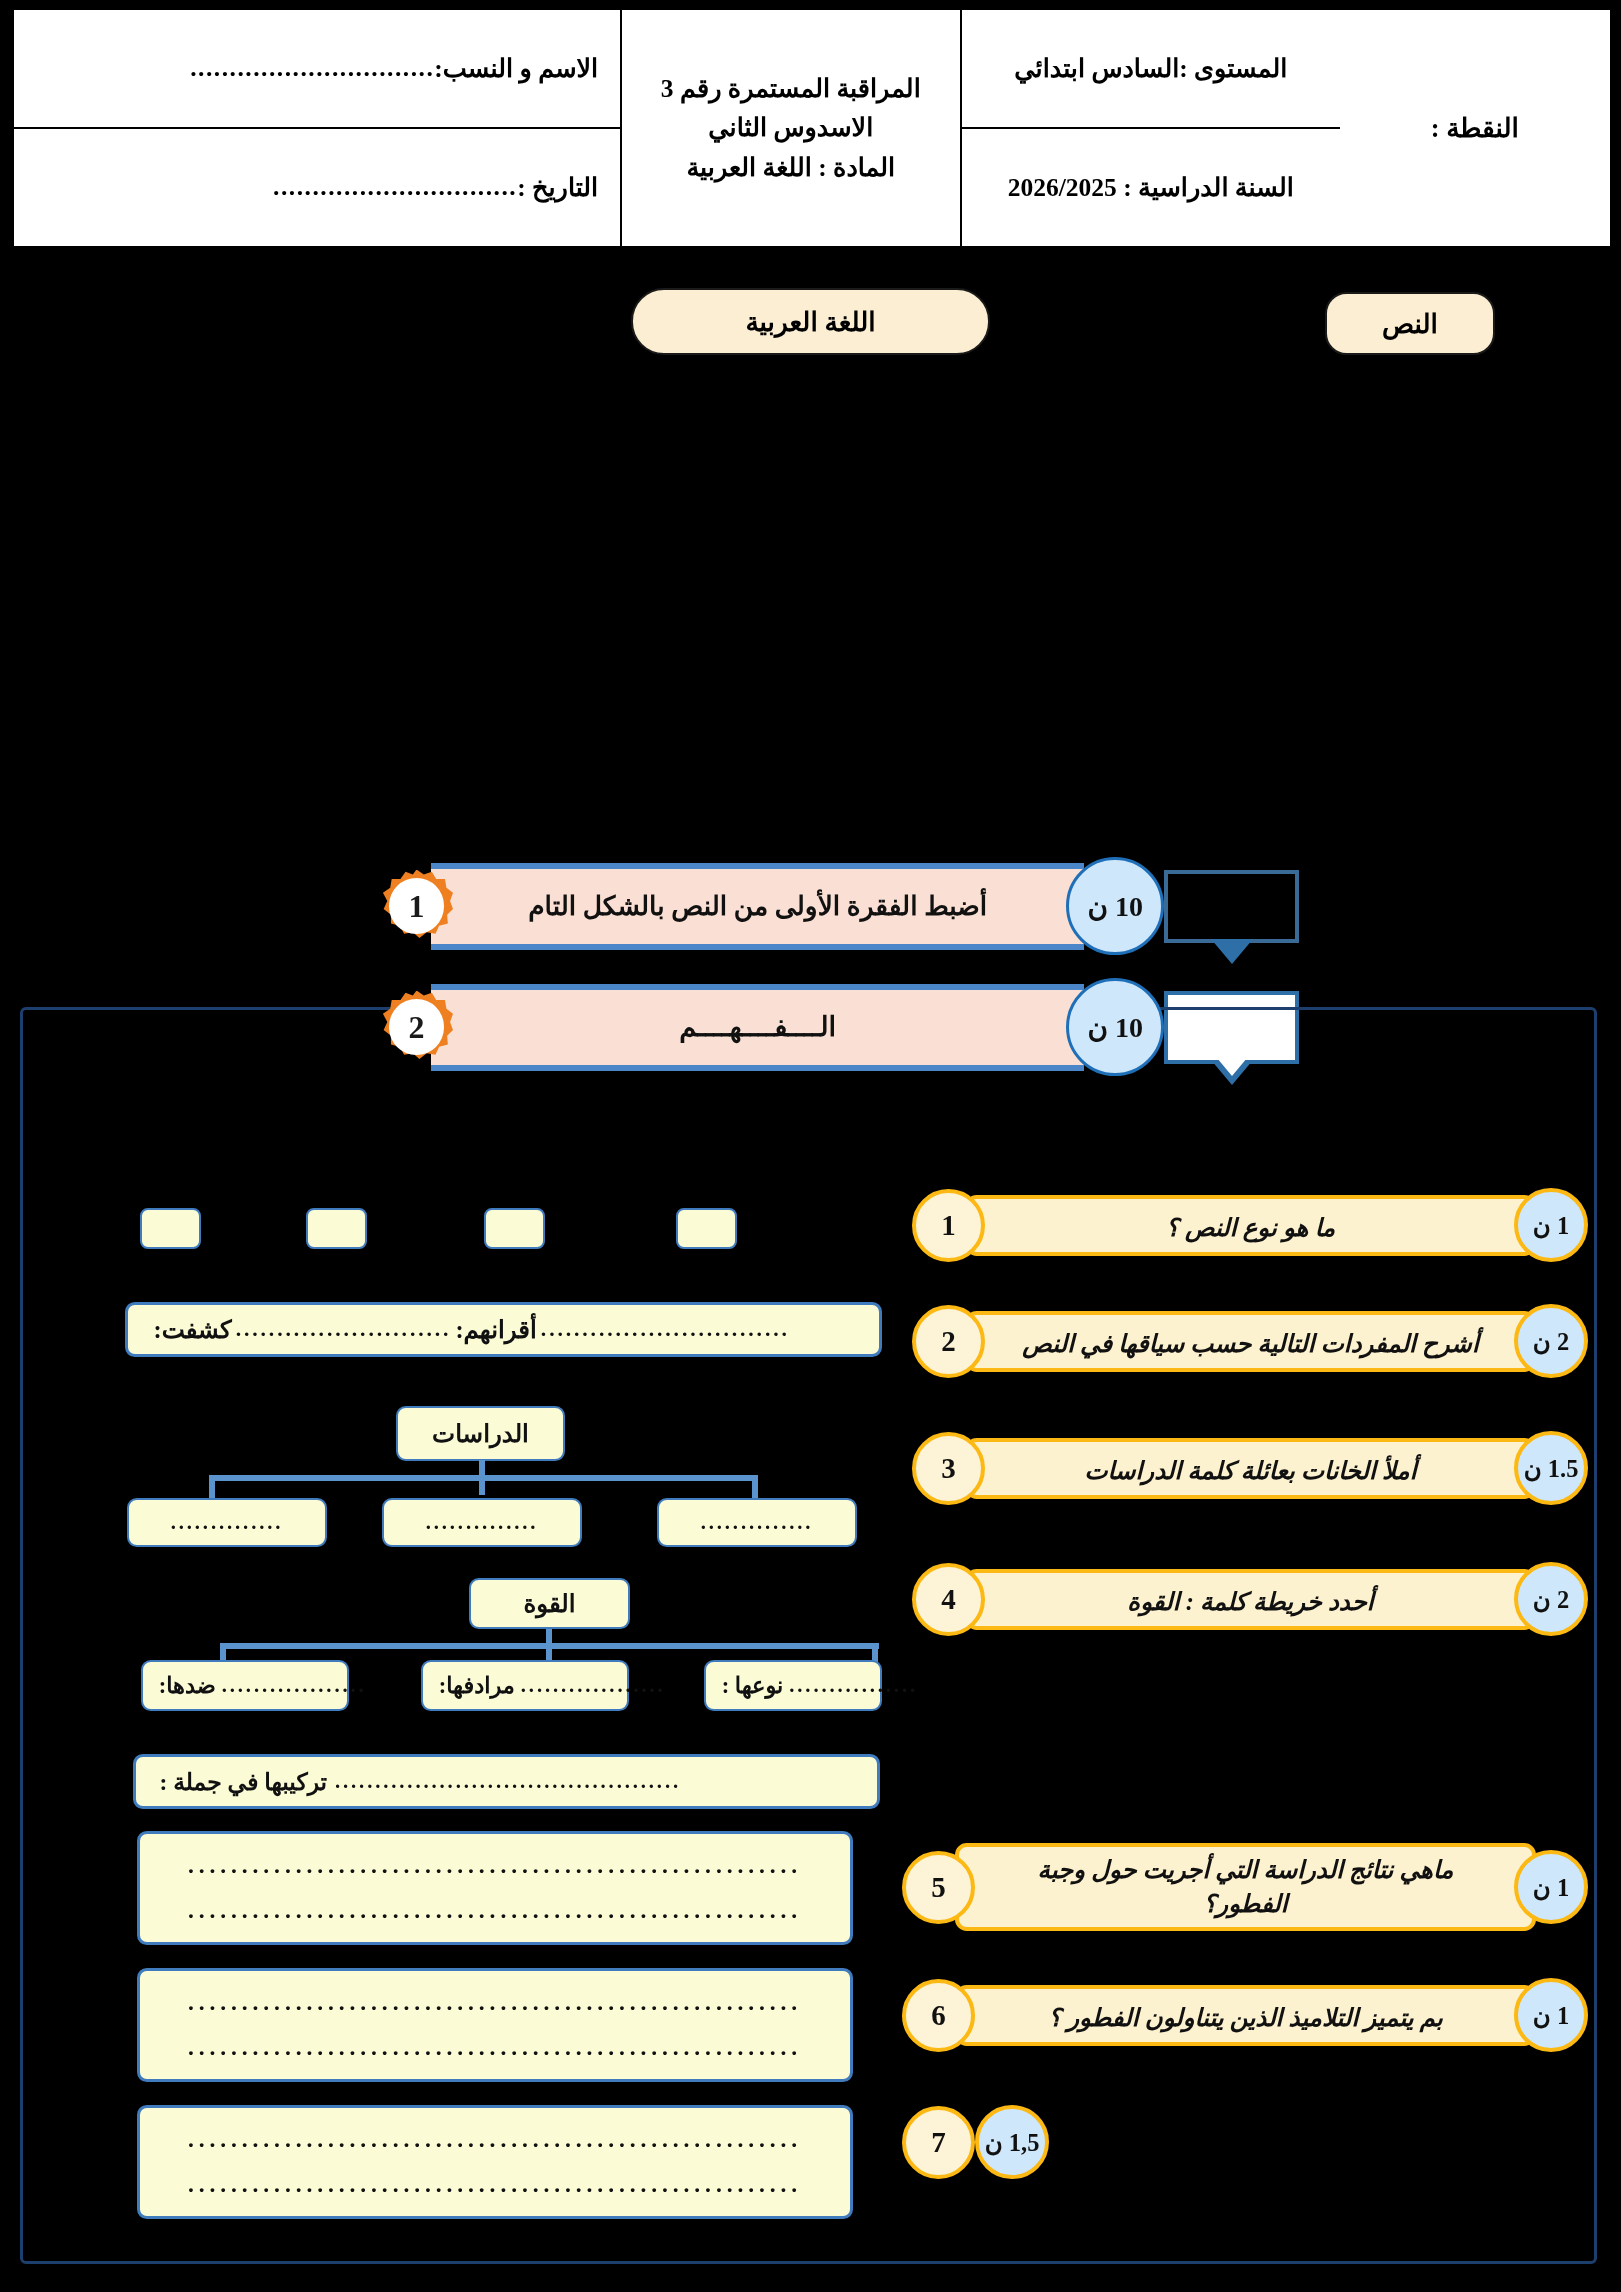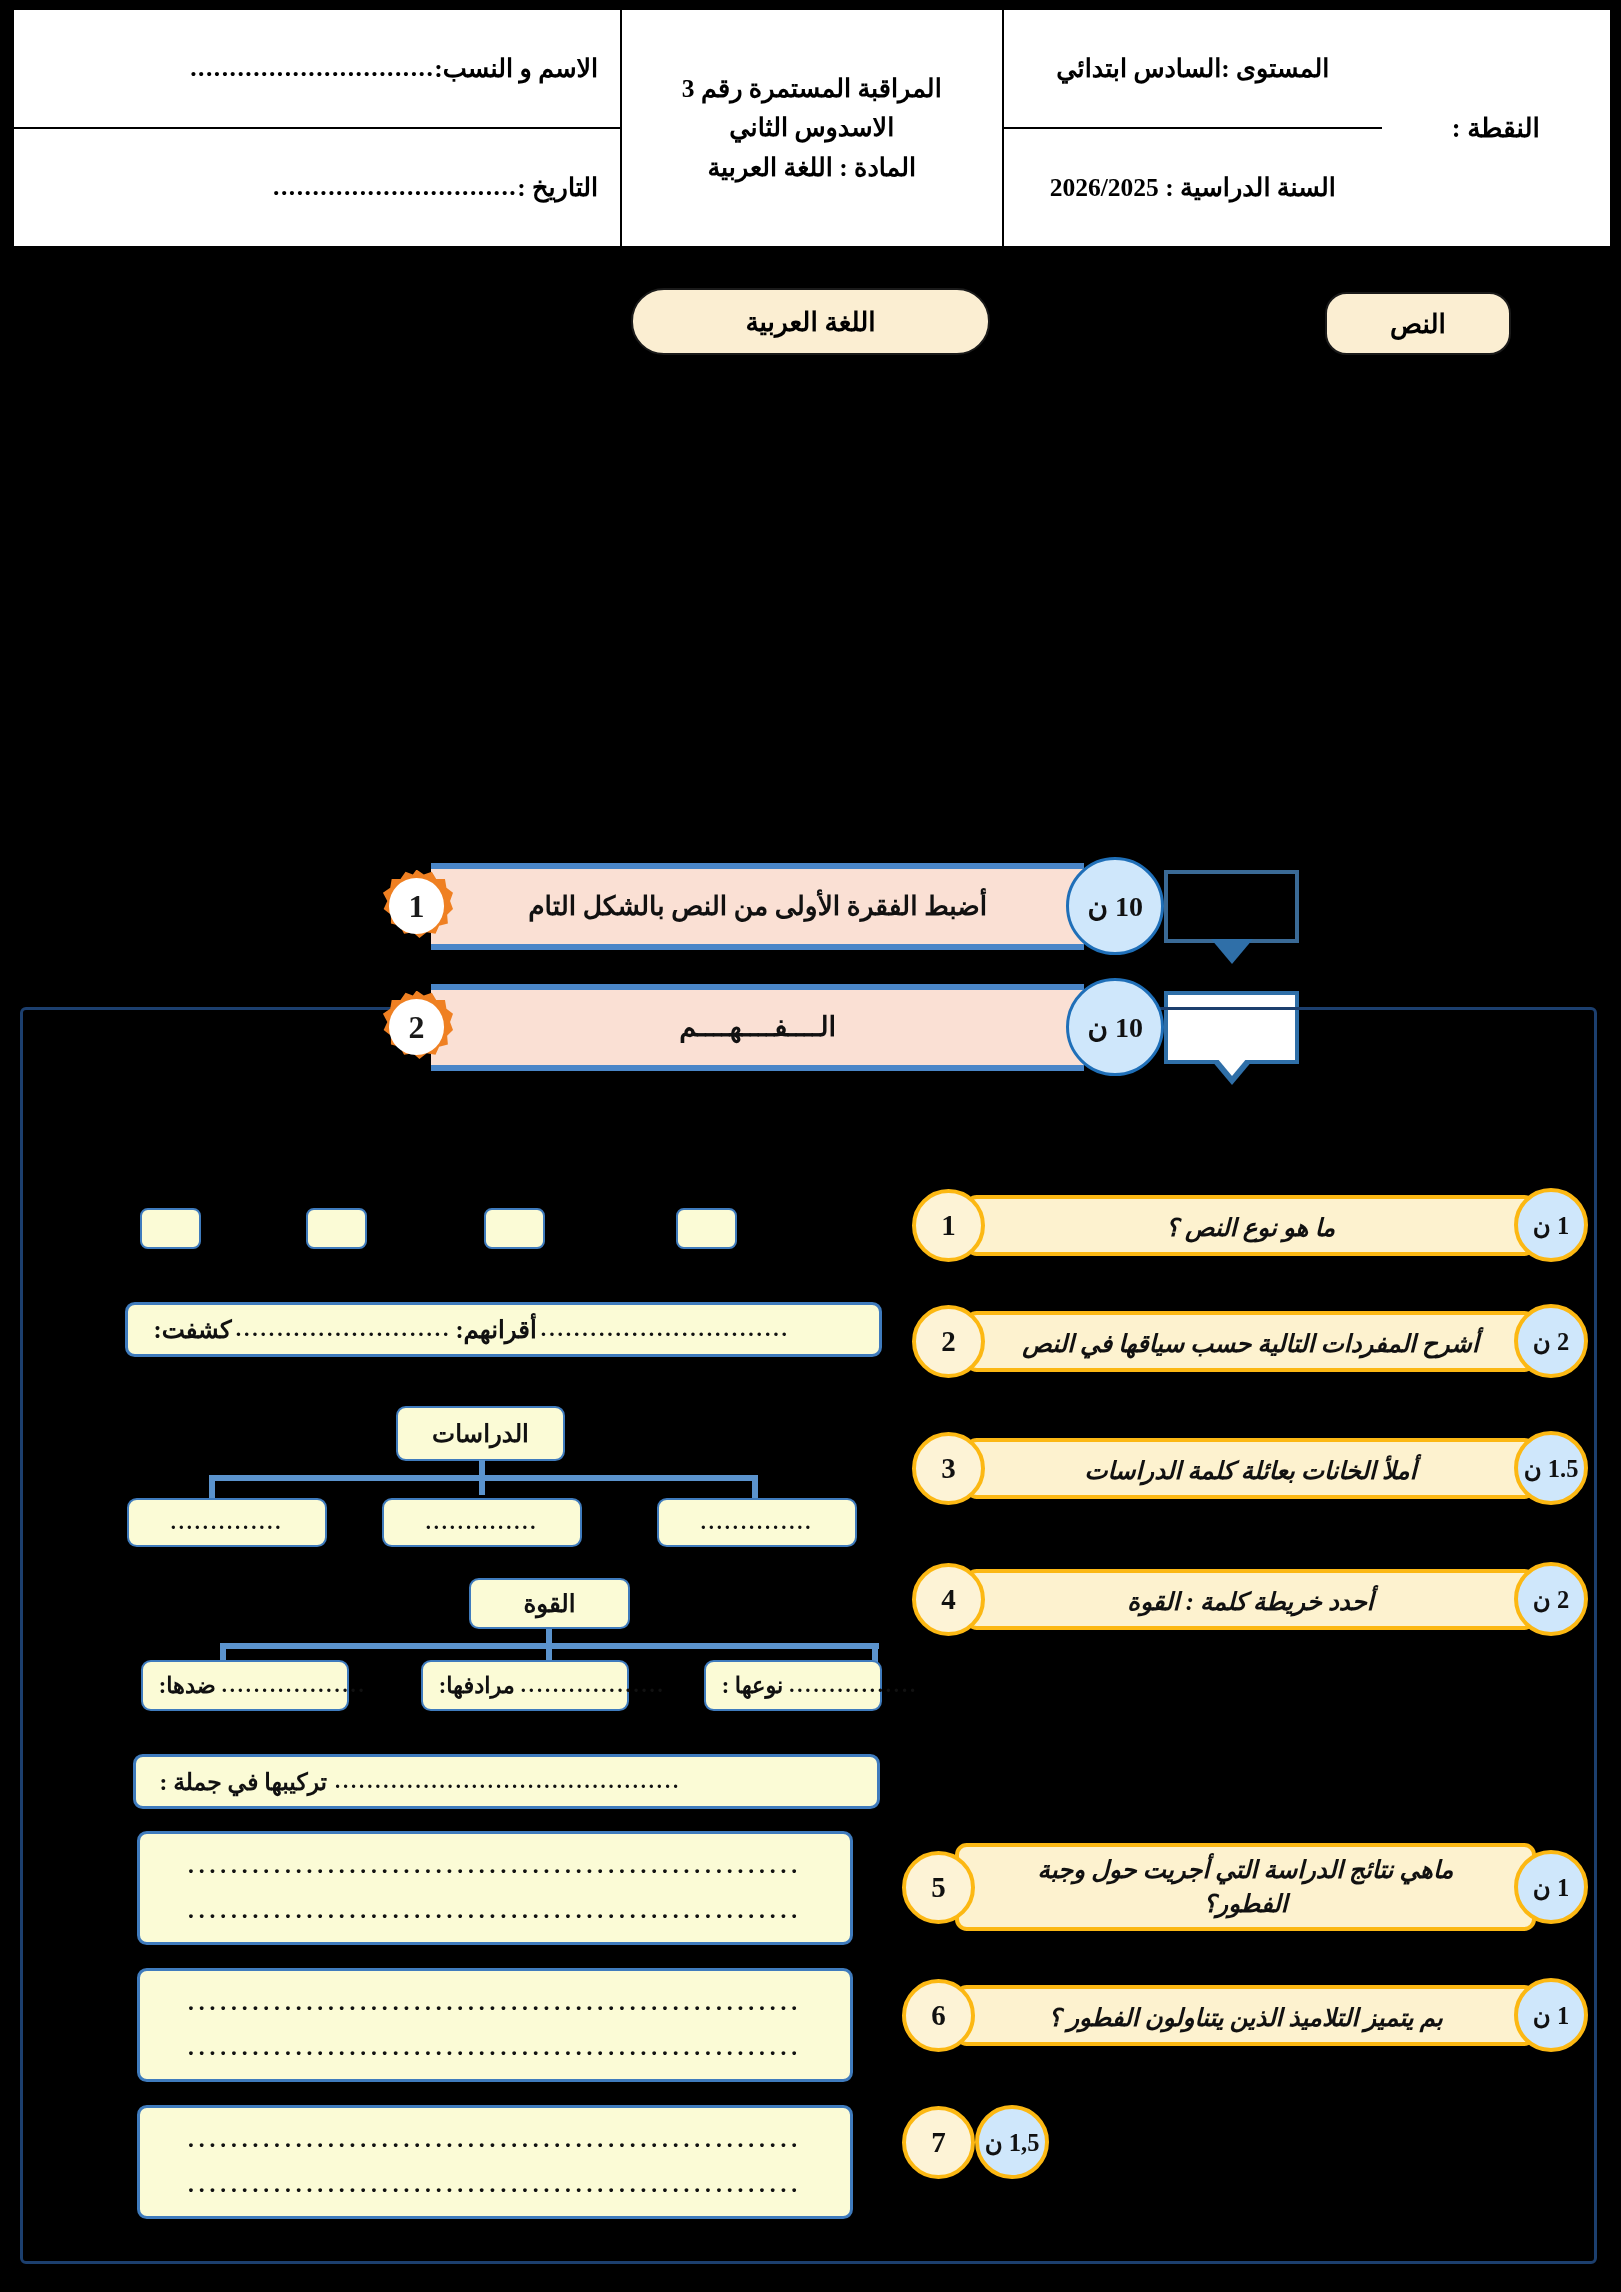--- a/index.html
+++ b/index.html
@@ -18,21 +18,21 @@
     position: absolute;
     left: 9.8px; top: 7.8px;
     width: 1602px; height: 240px;
     background: #ffffff;
     border: 2.9px solid #000;
     display: flex;
     flex-direction: row-reverse;
   }
   .hdr-col { display: flex; flex-direction: column; }
   .hdr-col.namecol { width: 608px; border-left: 2.9px solid #000; }
-  .hdr-col.subjcol { width: 382px; border-left: 2.9px solid #000;
+  .hdr-col.subjcol { width: 340px; border-left: 2.9px solid #000;
       align-items: center; justify-content: center; }
   .hdr-col.levelcol { width: 380px; border-left: 2.9px solid #000; }
   .hdr-col.notecol { flex: 1; align-items: center; justify-content: center; }
 
   .hdr-cell {
     flex: 1;
     display: flex;
     align-items: center;
     padding: 0 21.6px;
     font-size: 25.5px;
@@ -72,21 +72,21 @@
     color: #000;
   }
   .pill-lang {
     left: 631px; top: 288px;
     width: 359px; height: 67px;
     border-radius: 33px;
     font-size: 26.5px;
   }
   .pill-nass {
     left: 1325px; top: 292px;
-    width: 186px; height: 63px;
+    width: 170px; height: 63px;
     border-radius: 21.6px;
     font-size: 26.5px;
   }
 
   
   .main-frame {
     position: absolute;
     left: 19.6px; top: 1007px;
     width: 1577px; height: 1257px;
     border: 3.9px solid #1c3f6e;

